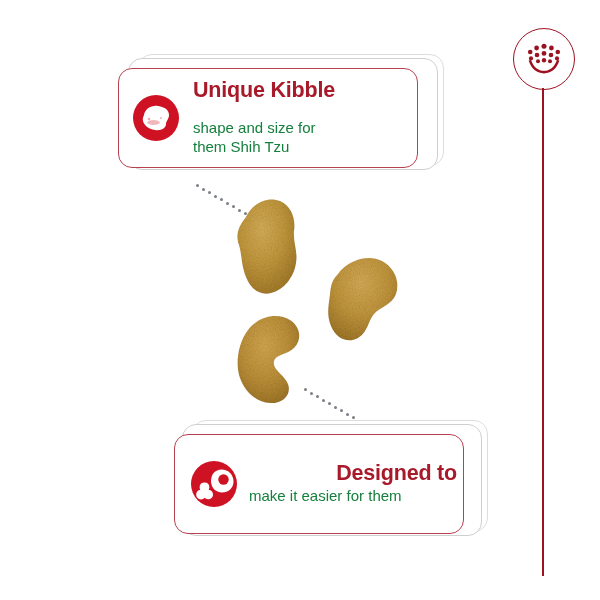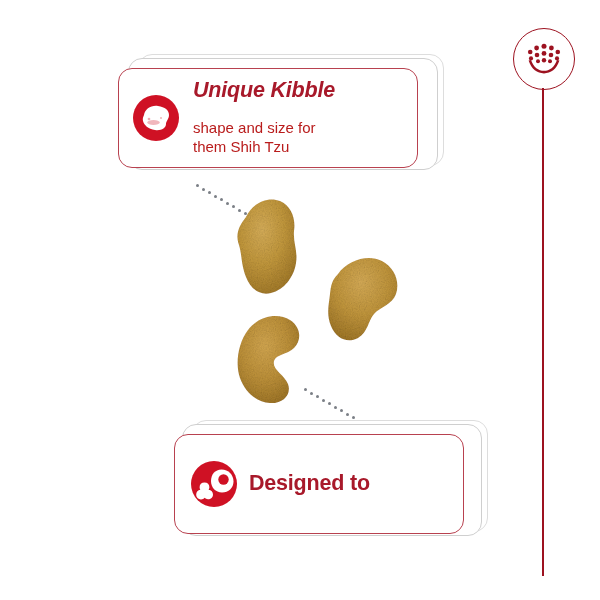--- a/index.html
+++ b/index.html
@@ -50,38 +50,38 @@
   .card-icon{
     flex:0 0 auto;width:46px;height:46px;border-radius:50%;
     background:#cf1124;position:relative;overflow:hidden;
   }
   .card-icon svg{position:absolute;left:0;top:0;}
   .card-text{flex:1 1 auto;}
   .card-title{
     color:#a8192a;font-weight:bold;letter-spacing:-0.2px;
     line-height:1.05;
   }
-  .card-line{color:#b91c1c;line-height:1.26;}
+  .card-line{color:#15803d;line-height:1.26;}
 
   
   #card-group-1{left:112px;top:62px;width:330px;height:115px;}
   #card-group-1 .ghost.g1{left:16px;top:-4px;width:310px;height:112px;}
   #card-group-1 .ghost.g2{left:26px;top:-8px;width:306px;height:112px;}
   #card-group-1 .card{left:6px;top:6px;width:300px;height:100px;padding:0 12px 0 14px;}
   #card-group-1 .card-icon{margin-right:14px;}
-  #card-group-1 .card-title{font-size:21.5px;margin-bottom:18px;font-style:italic;}
+  #card-group-1 .card-title{font-size:21.5px;margin-bottom:18px;}
   #card-group-1 .card-line{font-size:15px;}
 
   
   #card-group-2{left:168px;top:428px;width:320px;height:118px;}
   #card-group-2 .ghost.g1{left:14px;top:-4px;width:300px;height:112px;}
   #card-group-2 .ghost.g2{left:24px;top:-8px;width:296px;height:112px;}
   #card-group-2 .card{left:6px;top:6px;width:290px;height:100px;padding:0 6px 0 16px;}
   #card-group-2 .card-icon{margin-right:12px;}
-  #card-group-2 .card-title{font-size:21.5px;margin-bottom:2px;}
+  #card-group-2 .card-title{font-size:21.5px;margin-bottom:2px;text-align:right;}
   #card-group-2 .card-line{font-size:15px;white-space:nowrap;}
 </style>
 </head>
 <body>
 
 <div class="stage">
 
   <div class="brand">
     <div class="brand-circle"></div>
     <svg class="brand-crown" viewBox="0 0 40 34">
@@ -244,17 +244,18 @@
                    C18.4 27.2 18.1 28 17.6 28.7
                    C20.2 28.9 22 30.8 22 33.4 C22 36.2 19.9 38.2 17 38.2
                    C15.6 38.2 14.4 37.7 13.6 36.8
                    C12.8 37.8 11.5 38.4 10 38.4
                    C7.2 38.4 5.2 36.3 5.2 33.5 C5.2 31 6.9 29.1 9.3 28.7
                    C8.8 28 8.6 27.2 8.6 26.2 C8.6 23.5 10.4 21.5 13.5 21.5 Z"></path>
         </svg>
       </div>
       <div class="card-text">
         <div class="card-title">Designed to</div>
+        <div class="card-line">make it easier for them</div>
       </div>
     </div>
   </div>
 
 </div>
 
 </body></html>

